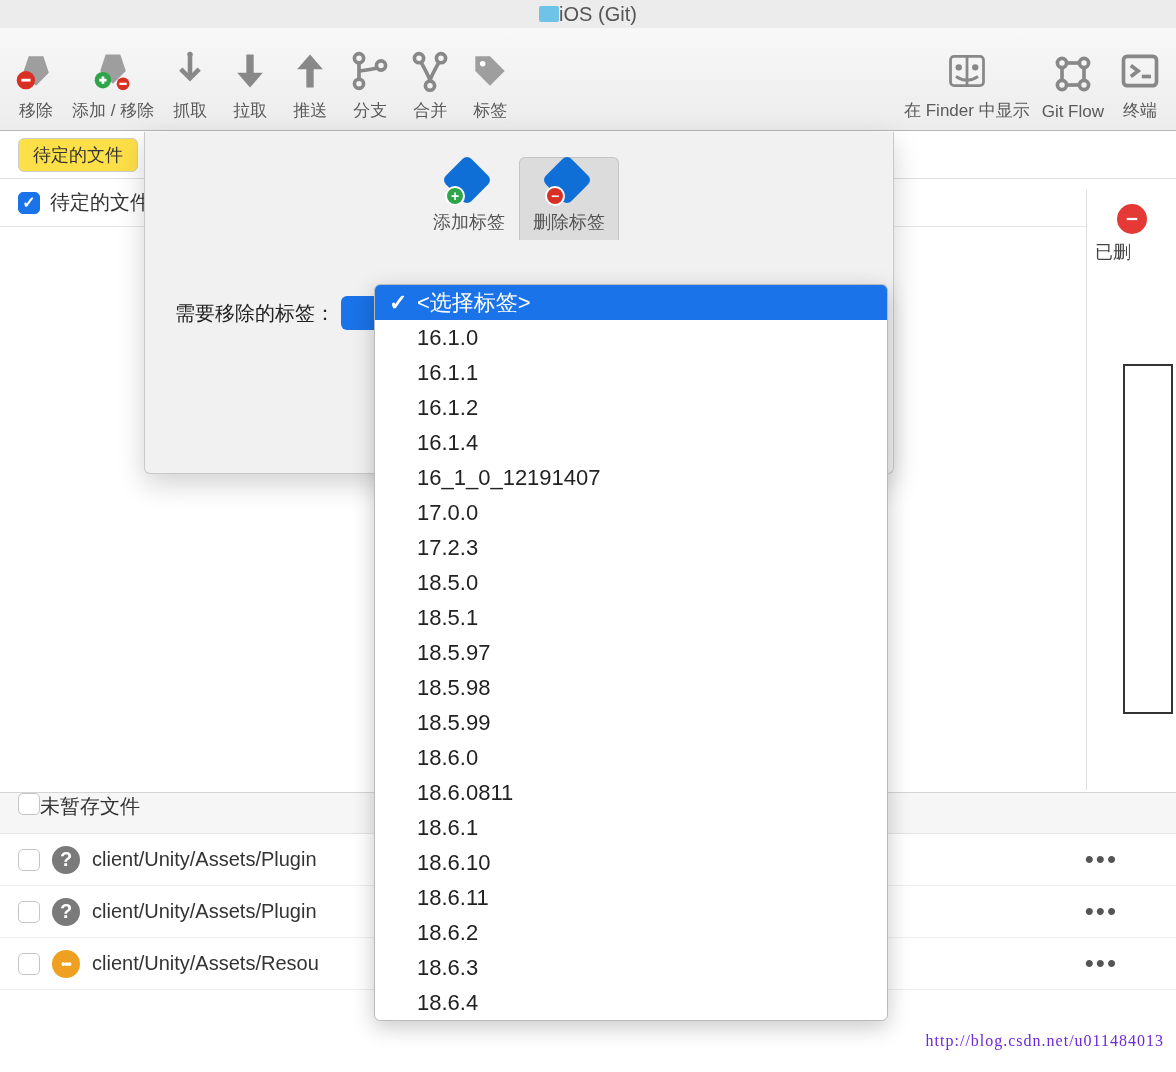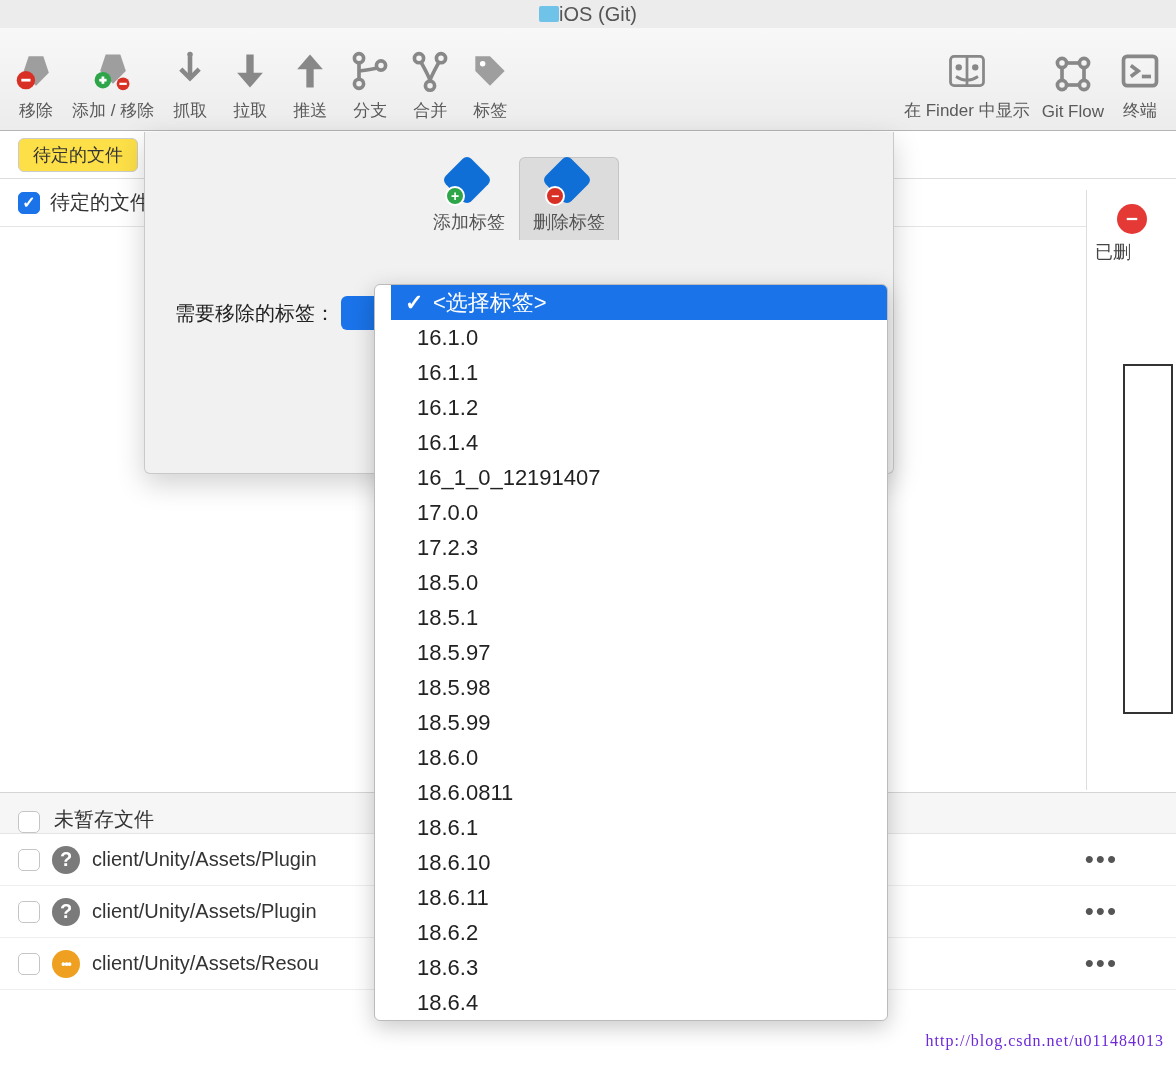--- a/index.html
+++ b/index.html
@@ -103,23 +103,23 @@
 
     .empty-area {
       height: 565px;
       background: #fff;
     }
 
     
     .unstaged-header {
       height: 42px;
       display: flex;
-      align-items: flex-end;
+      align-items: flex-start;
       padding: 0 18px;
-      gap: 14px;
+      gap: 0;
       border-top: 1px solid #d5d5d5;
       border-bottom: 1px solid #e5e5e5;
       background: #f6f6f6;
     }
     .file-row {
       height: 52px;
       display: flex;
       align-items: center;
       padding: 0 18px;
       gap: 12px;
@@ -259,21 +259,20 @@
       display: flex;
       align-items: center;
       padding: 0 14px 0 42px;
       font-size: 22px;
       color: #222;
       position: relative;
     }
     .dd-item.selected {
       background: #1a73e8;
       color: #fff;
-      margin-left: 16px;
     }
     .dd-item.selected::before {
       content: '✓';
       position: absolute;
       left: 14px;
       font-weight: bold;
     }
 
     
     .watermark {

